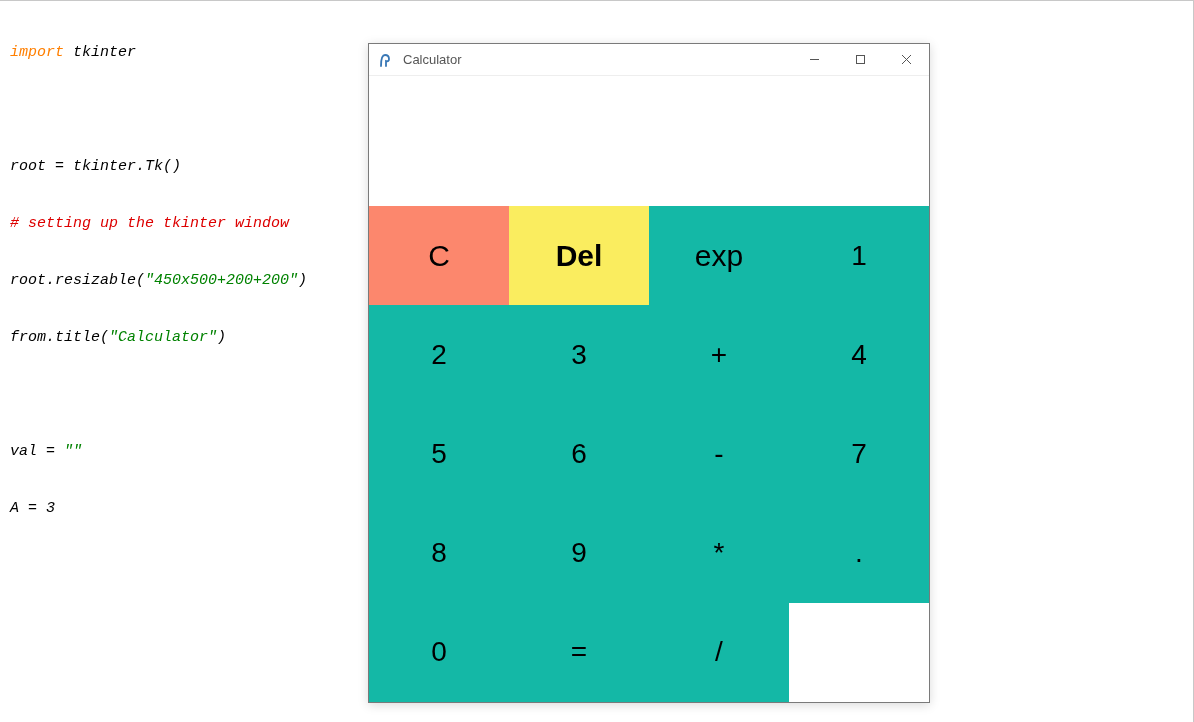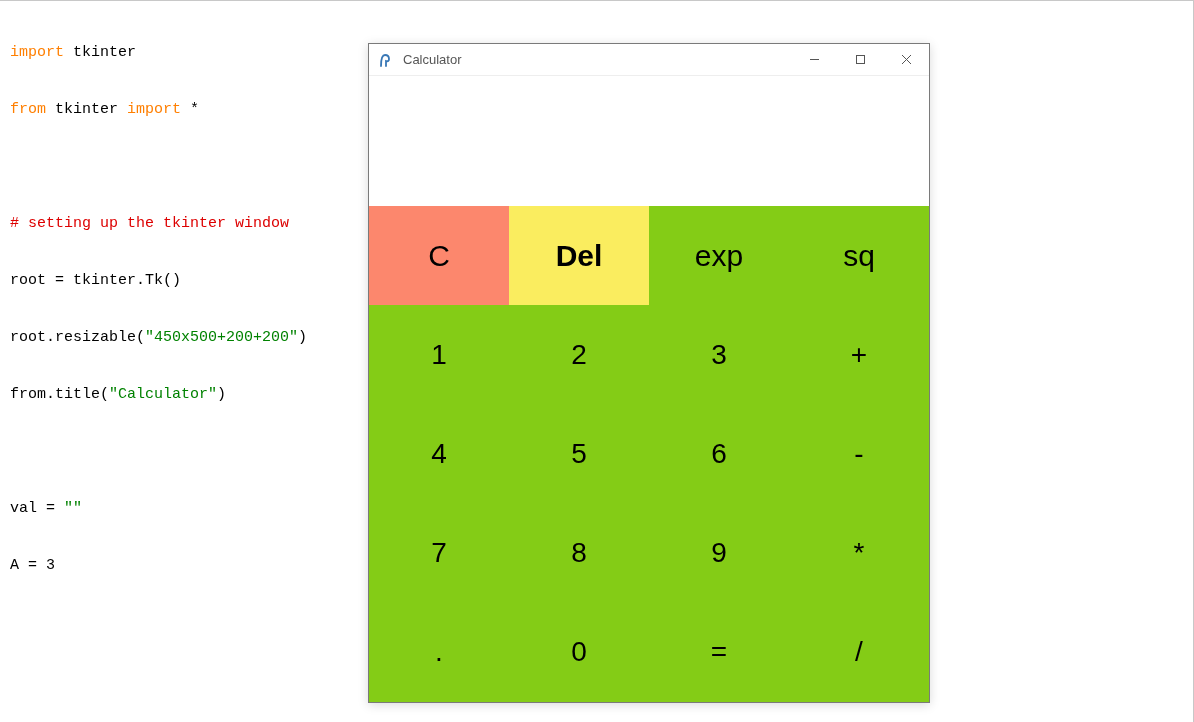--- a/index.html
+++ b/index.html
@@ -12,21 +12,21 @@
     left: 0; top: 0;
     width: 1194px; height: 722px;
     padding: 4px 0 0 10px;
     font-family: Consolas, "Courier New", monospace;
     font-size: 15px;
     line-height: 19px;
     white-space: pre;
     color: #000;
     border-right: 1px solid #c8c8c8;
   }
-  .line { white-space: pre; }
+  .line { white-space: pre; font-style: italic; }
   .kw  { color: #ff7f00; }    
   .nam { color: #000; }       
   .str { color: #008200; }    
   .cmt { color: #dd0000; }
 
   
   .calc-window {
     position: absolute;
     left: 368px; top: 42px;
     width: 562px; height: 660px;
@@ -67,40 +67,39 @@
     display: grid;
     grid-template-columns: repeat(4, 1fr);
     grid-template-rows: repeat(5, 1fr);
   }
   .cbtn {
     display:flex;
     align-items:center;
     justify-content:center;
     font-size: 28px;
     font-family: "Segoe UI", Arial, sans-serif;
-    background: #84cc16;
+    background: #14b8a6;
     border: none;
     color: #000;
     cursor: pointer;
   }
   .cbtn.clear  { background: #fc876d; font-size:30px; }
   .cbtn.del    { background: #faed5f; font-size:30px;font-weight:bold; }
   .row0 { font-size: 30px; }
 </style>
 </head>
 <body>
 
 <div class="stage">
 
   <div class="code-pane">
     <div class="line"><span class="kw">import</span><span> </span><span class="nam">tkinter</span></div>
-    <div class="line"><span class="kw">from</span><span> </span><span class="nam">tkinter</span><span> </span><span class="kw">import</span><span> </span><span class="nam">*</span></div>
     <div class="line">&nbsp;</div>
+    <div class="line"><span class="nam">root = tkinter.Tk()</span></div>
     <div class="line"><span class="cmt"># setting up the tkinter window</span></div>
-    <div class="line"><span class="nam">root = tkinter.Tk()</span></div>
     <div class="line"><span class="nam">root.resizable(</span><span class="str">"450x500+200+200"</span><span class="nam">)</span></div>
     <div class="line"><span class="nam">from.title(</span><span class="str">"Calculator"</span><span class="nam">)</span></div>
     <div class="line">&nbsp;</div>
     <div class="line"><span class="nam">val = </span><span class="str">""</span></div>
     <div class="line"><span class="nam">A = 3</span></div>
     
     
     
     
     
@@ -150,21 +149,20 @@
           </svg>
       </span>
     </div>
 
     <div class="calc-display"></div>
 
     <div class="btn-grid">
       <button class="cbtn clear row0">C</button>
       <button class="cbtn del row0">Del</button>
       <button class="cbtn row0">exp</button>
-      <button class="cbtn row0">sq</button>
 
       <button class="cbtn">1</button>
       <button class="cbtn">2</button>
       <button class="cbtn">3</button>
       <button class="cbtn">+</button>
 
       <button class="cbtn">4</button>
       <button class="cbtn">5</button>
       <button class="cbtn">6</button>
       <button class="cbtn">-</button>

